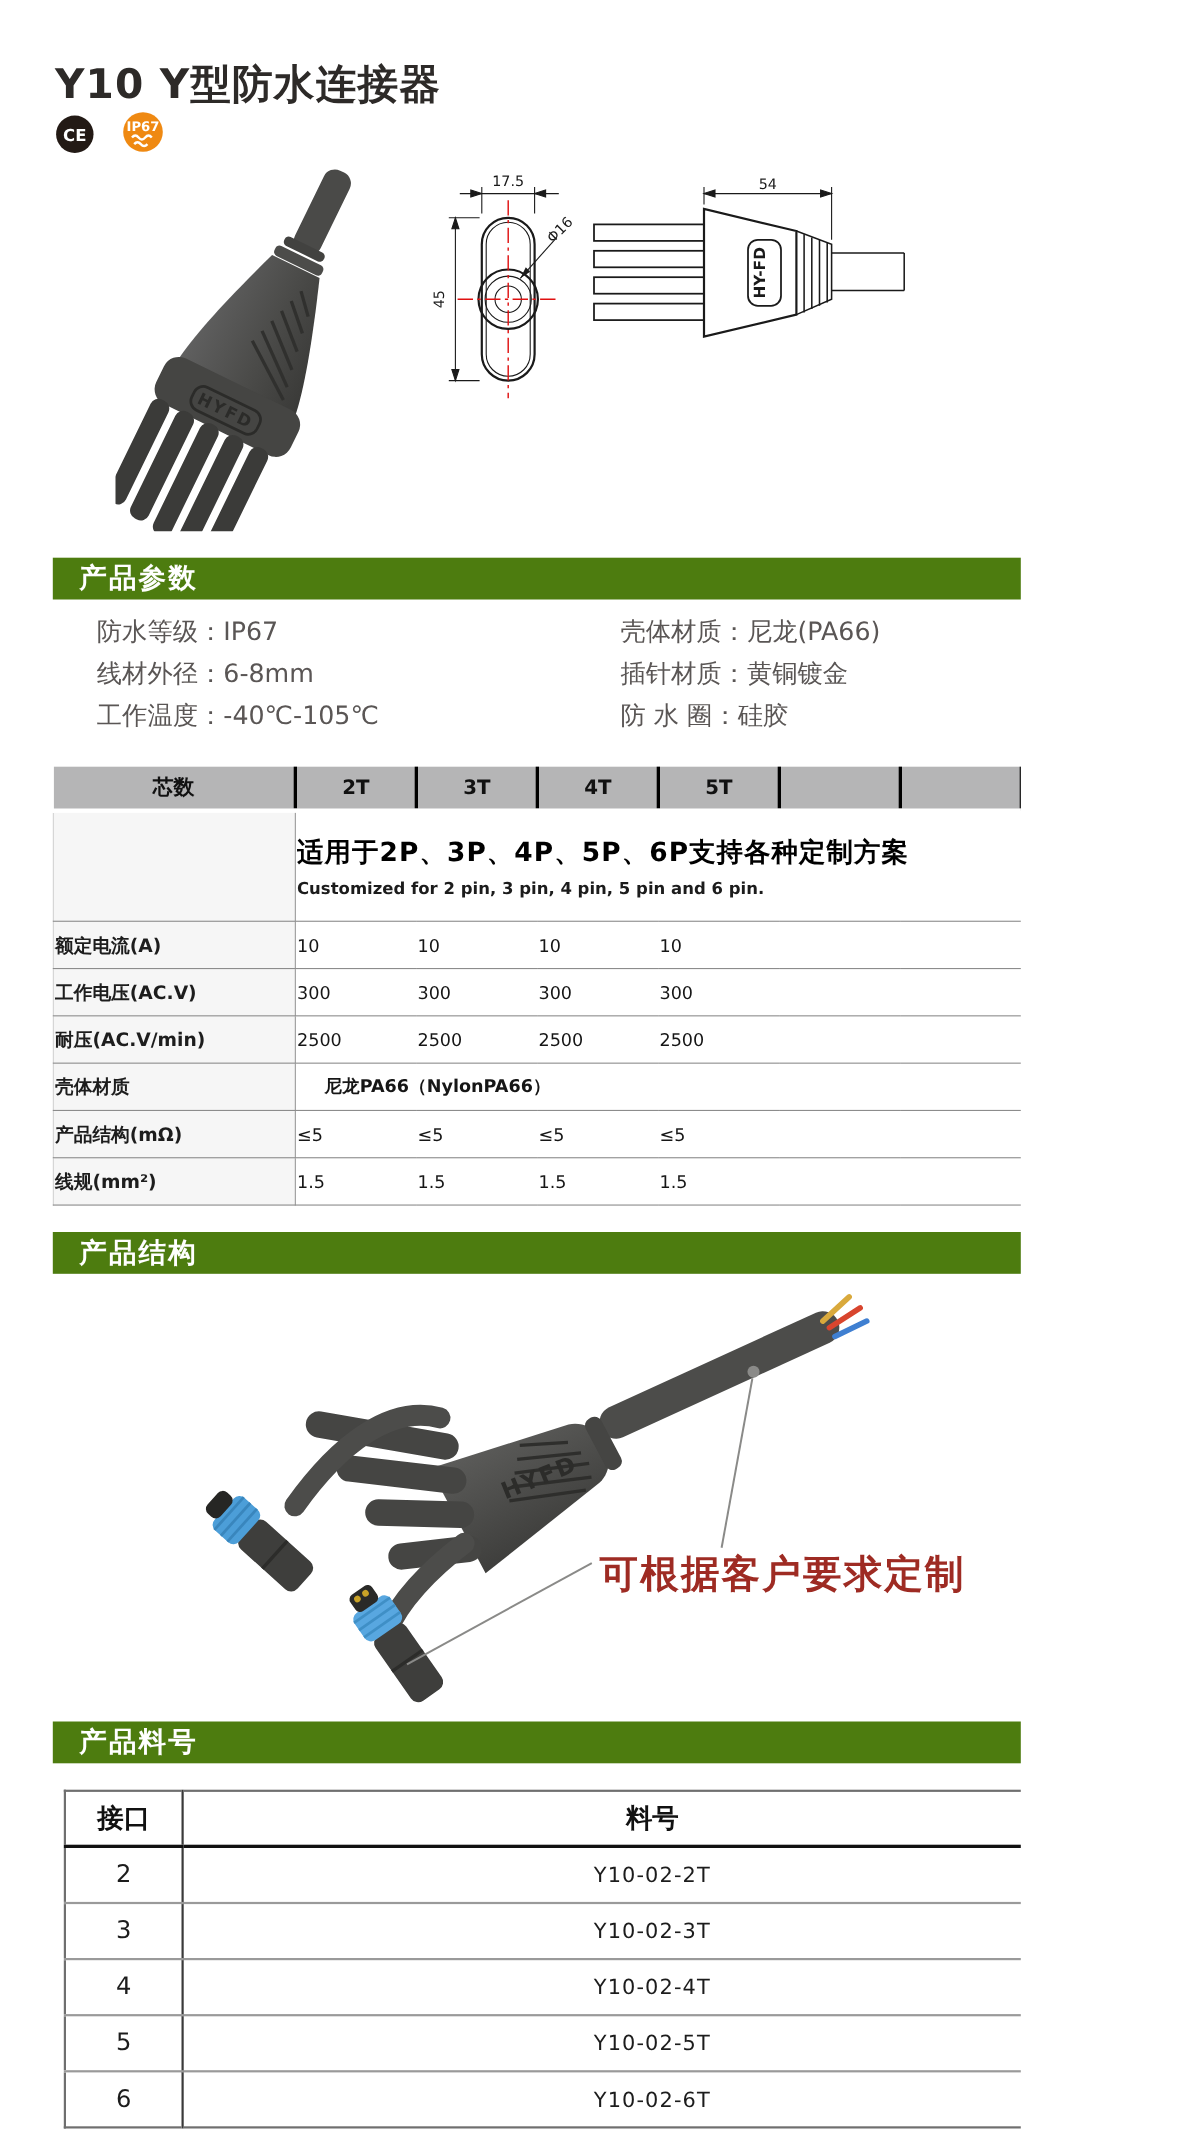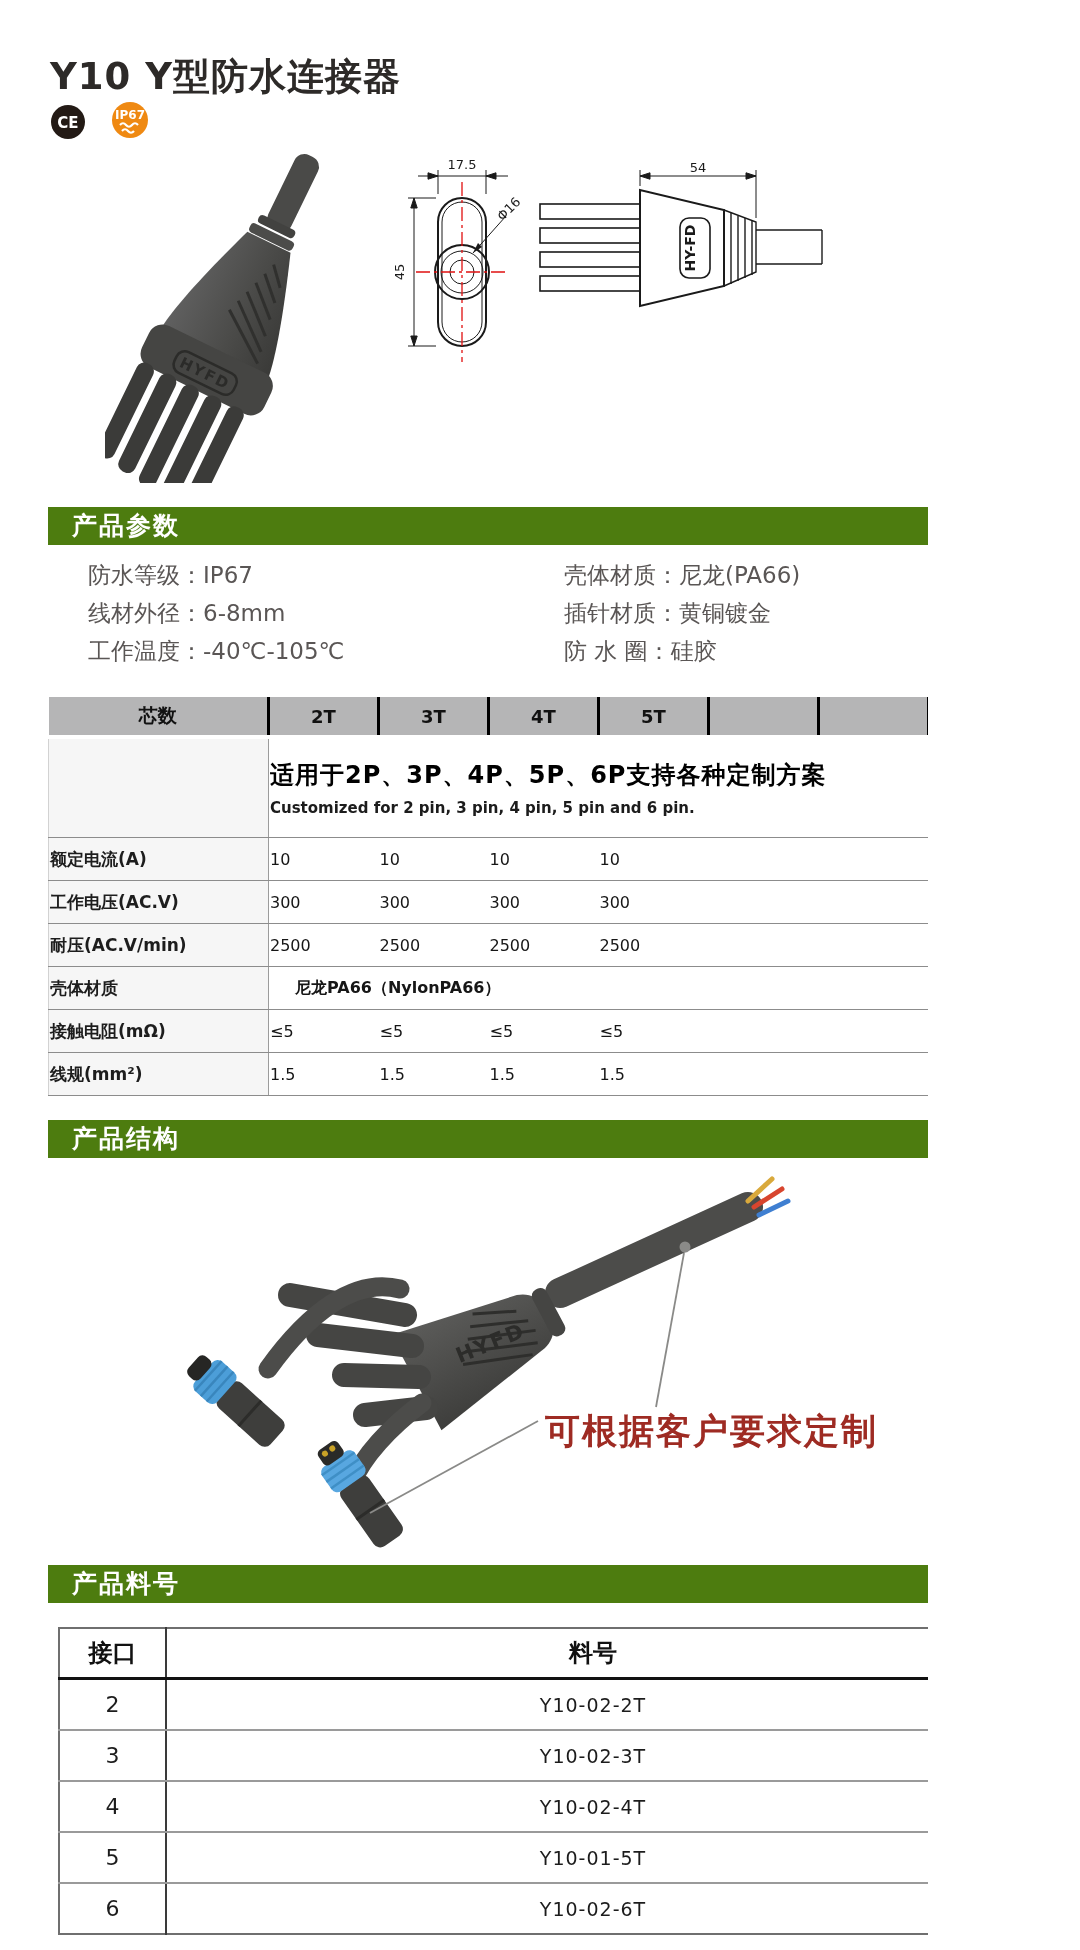--- a/index.html
+++ b/index.html
@@ -256,21 +256,21 @@
       <td>2500</td>
       <td></td>
           <td></td>
           <td class="endcap"></td>
     </tr>
     <tr class="datarow">
       <td class="lbl">壳体材质</td>
       <td colspan="7" class="mergedval endcap">尼龙PA66（NylonPA66）</td>
     </tr>
     <tr class="datarow">
-      <td class="lbl">接触电阻(mΩ)</td>
+      <td class="lbl">产品结构(mΩ)</td>
       <td>≤5</td>
       <td>≤5</td>
       <td>≤5</td>
       <td>≤5</td>
       <td></td>
           <td></td>
           <td class="endcap"></td>
     </tr>
     <tr class="datarow">
       <td class="lbl">线规(mm²)</td>
@@ -378,21 +378,21 @@
     <tr>
       <td class="c1">3</td>
       <td class="c2">Y10-02-3T</td>
     </tr>
     <tr>
       <td class="c1">4</td>
       <td class="c2">Y10-02-4T</td>
     </tr>
     <tr>
       <td class="c1">5</td>
-      <td class="c2">Y10-01-5T</td>
+      <td class="c2">Y10-02-5T</td>
     </tr>
     <tr>
       <td class="c1">6</td>
       <td class="c2">Y10-02-6T</td>
     </tr>
   </tbody>
     </table>
 
 </div>
 

